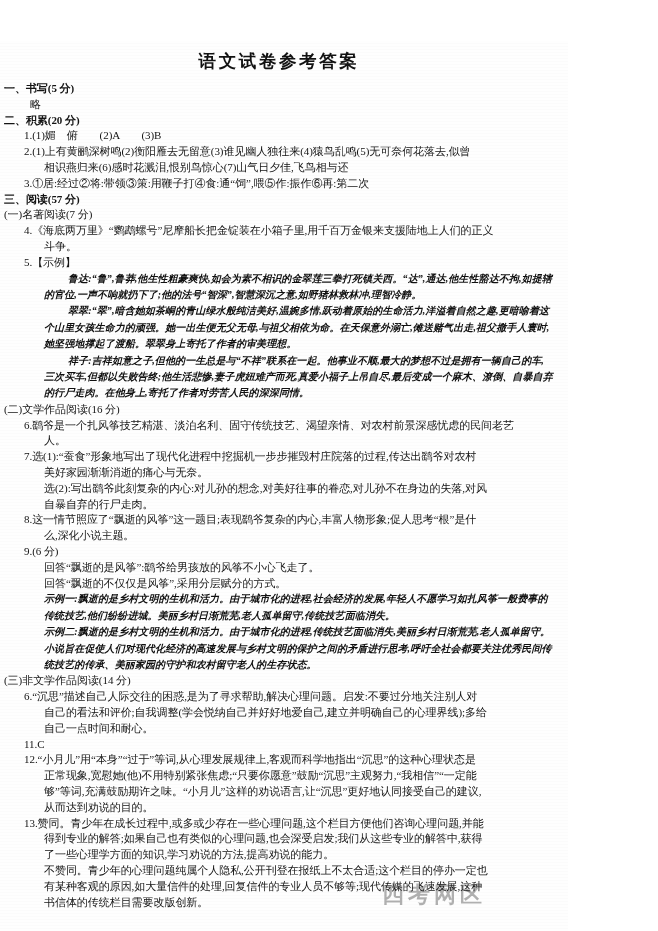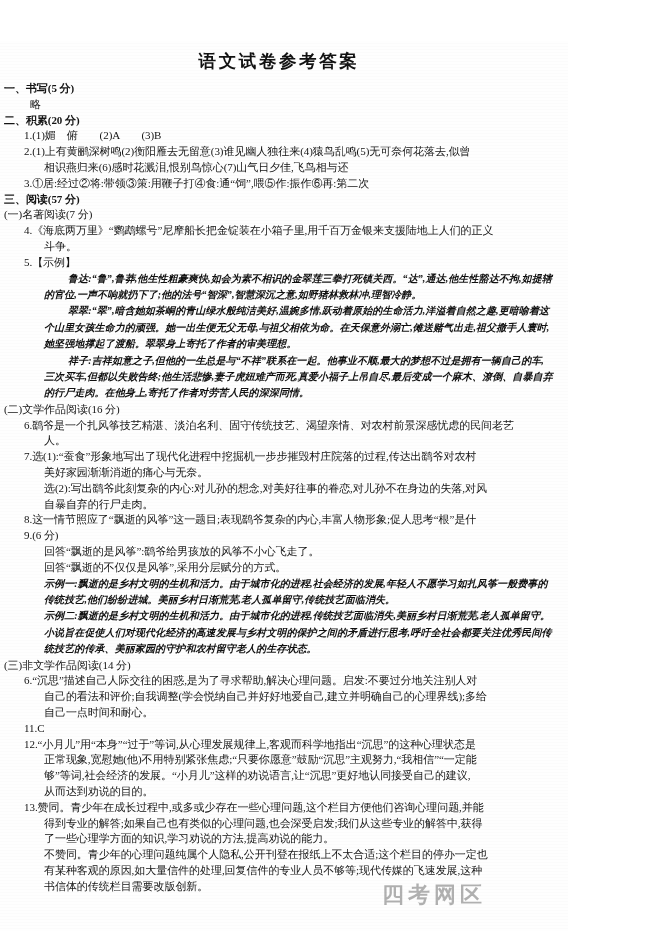--- a/index.html
+++ b/index.html
@@ -137,37 +137,38 @@
   <div class="line subsec">(二)文学作品阅读(16 分)</div>
   <div class="line item">6.鹞爷是一个扎风筝技艺精湛、淡泊名利、固守传统技艺、渴望亲情、对农村前景深感忧虑的民间老艺</div>
   <div class="line item deep">人。</div>
 
   <div class="line item">7.选(1):“蚕食”形象地写出了现代化进程中挖掘机一步步摧毁村庄院落的过程,传达出鹞爷对农村</div>
   <div class="line item deep">美好家园渐渐消逝的痛心与无奈。</div>
   <div class="line item deep">选(2):写出鹞爷此刻复杂的内心:对儿孙的想念,对美好往事的眷恋,对儿孙不在身边的失落,对风</div>
   <div class="line item deep">自暴自弃的行尸走肉。</div>
 
   <div class="line item">8.这一情节照应了“飘逝的风筝”这一题目;表现鹞爷复杂的内心,丰富人物形象;促人思考“根”是什</div>
+  <div class="line item deep">么,深化小说主题。</div>
 
   <div class="line item">9.(6 分)</div>
   <div class="line item deep">回答“飘逝的是风筝”:鹞爷给男孩放的风筝不小心飞走了。</div>
   <div class="line item deep">回答“飘逝的不仅仅是风筝”,采用分层赋分的方式。</div>
   <div class="line kai blk">示例一:飘逝的是乡村文明的生机和活力。由于城市化的进程,社会经济的发展,年轻人不愿学习如扎风筝一般费事的传统技艺,他们纷纷进城。美丽乡村日渐荒芜,老人孤单留守,传统技艺面临消失。</div>
   <div class="line kai blk">示例二:飘逝的是乡村文明的生机和活力。由于城市化的进程,传统技艺面临消失,美丽乡村日渐荒芜,老人孤单留守。小说旨在促使人们对现代化经济的高速发展与乡村文明的保护之间的矛盾进行思考,呼吁全社会都要关注优秀民间传统技艺的传承、美丽家园的守护和农村留守老人的生存状态。</div>
 
   <div class="line subsec">(三)非文学作品阅读(14 分)</div>
   <div class="line item">6.“沉思”描述自己人际交往的困惑,是为了寻求帮助,解决心理问题。启发:不要过分地关注别人对</div>
   <div class="line item deep">自己的看法和评价;自我调整(学会悦纳自己并好好地爱自己,建立并明确自己的心理界线);多给</div>
   <div class="line item deep">自己一点时间和耐心。</div>
 
   <div class="line item">11.C</div>
 
   <div class="line item">12.“小月儿”用“本身”“过于”等词,从心理发展规律上,客观而科学地指出“沉思”的这种心理状态是</div>
   <div class="line item deep">正常现象,宽慰她(他)不用特别紧张焦虑;“只要你愿意”鼓励“沉思”主观努力,“我相信”“一定能</div>
-  <div class="line item deep">够”等词,社会经济的发展。“小月儿”这样的劝说语言,让“沉思”更好地认同接受自己的建议,</div>
+  <div class="line item deep">够”等词,充满鼓励期许之味。“小月儿”这样的劝说语言,让“沉思”更好地认同接受自己的建议,</div>
   <div class="line item deep">从而达到劝说的目的。</div>
 
   <div class="line item">13.赞同。青少年在成长过程中,或多或少存在一些心理问题,这个栏目方便他们咨询心理问题,并能</div>
   <div class="line item deep">得到专业的解答;如果自己也有类似的心理问题,也会深受启发;我们从这些专业的解答中,获得</div>
   <div class="line item deep">了一些心理学方面的知识,学习劝说的方法,提高劝说的能力。</div>
   <div class="line item deep">不赞同。青少年的心理问题纯属个人隐私,公开刊登在报纸上不太合适;这个栏目的停办一定也</div>
   <div class="line item deep">有某种客观的原因,如大量信件的处理,回复信件的专业人员不够等;现代传媒的飞速发展,这种</div>
   <div class="line item deep">书信体的传统栏目需要改版创新。</div>
 
   <div id="watermark">

